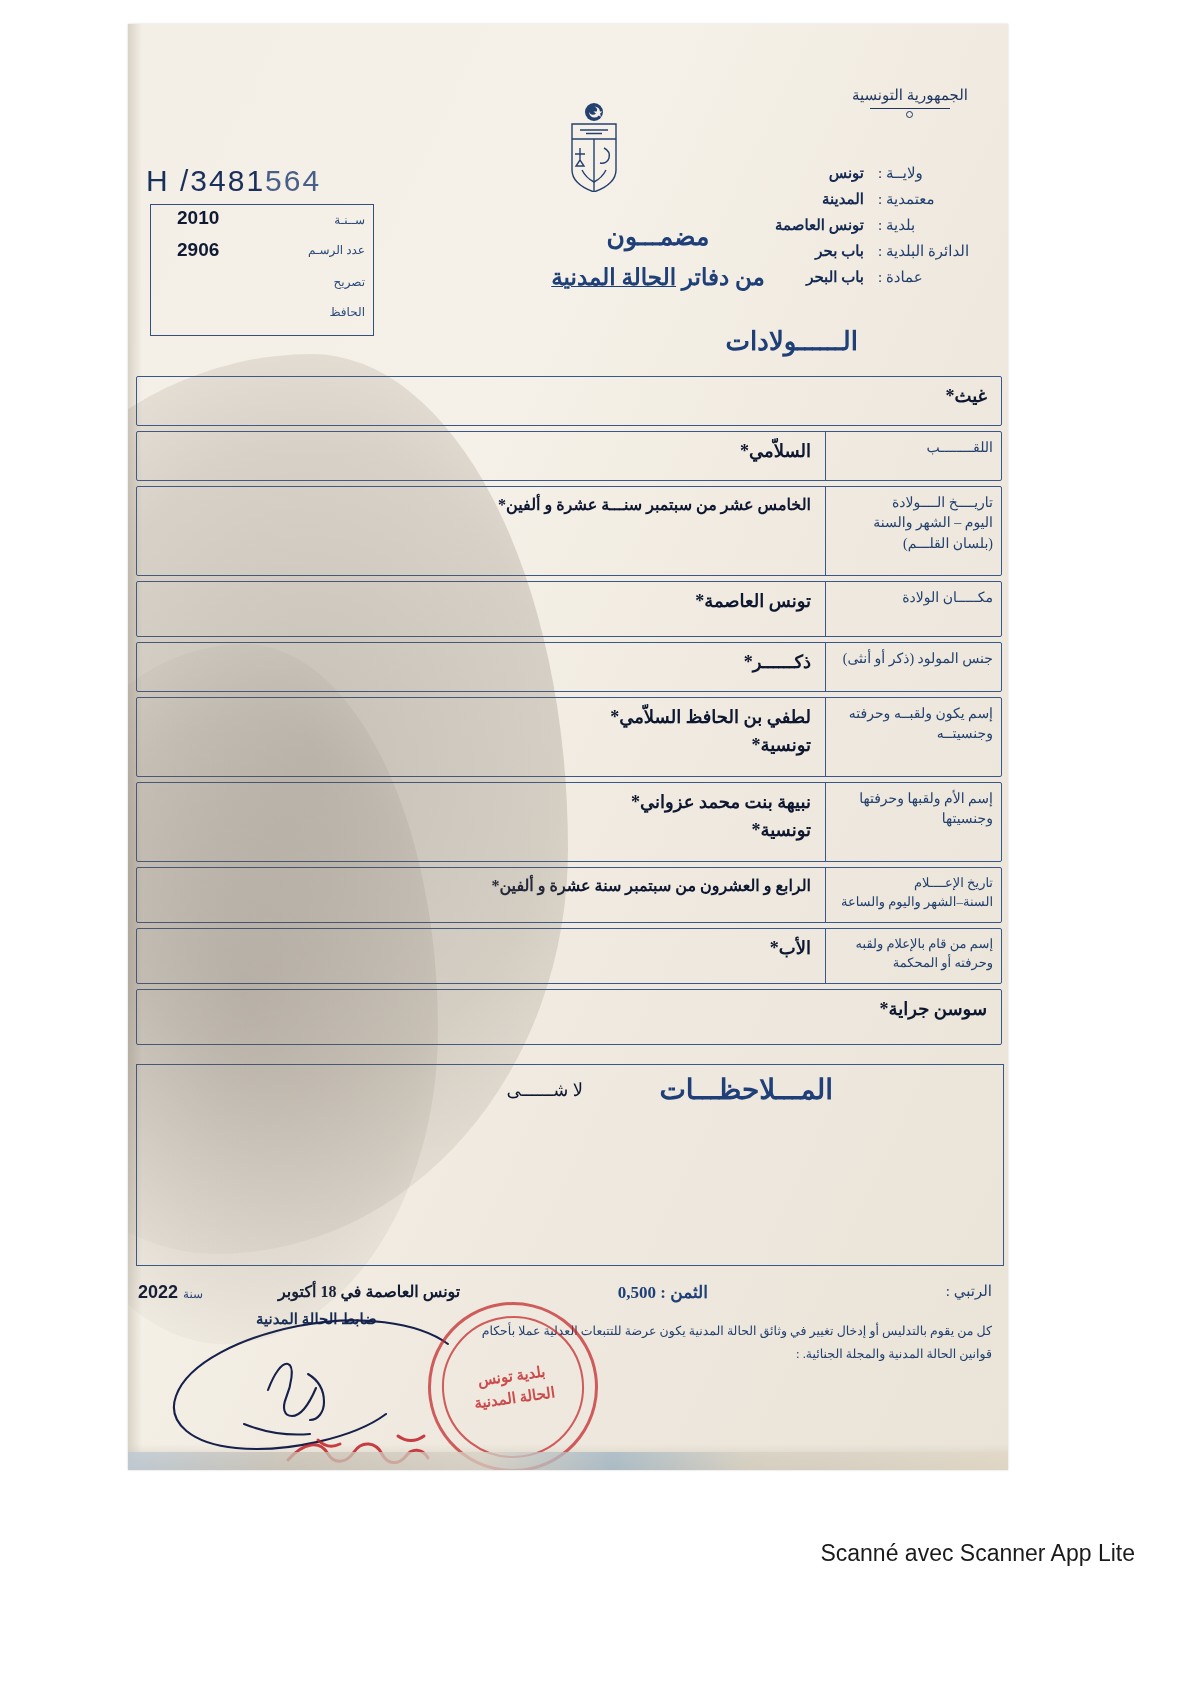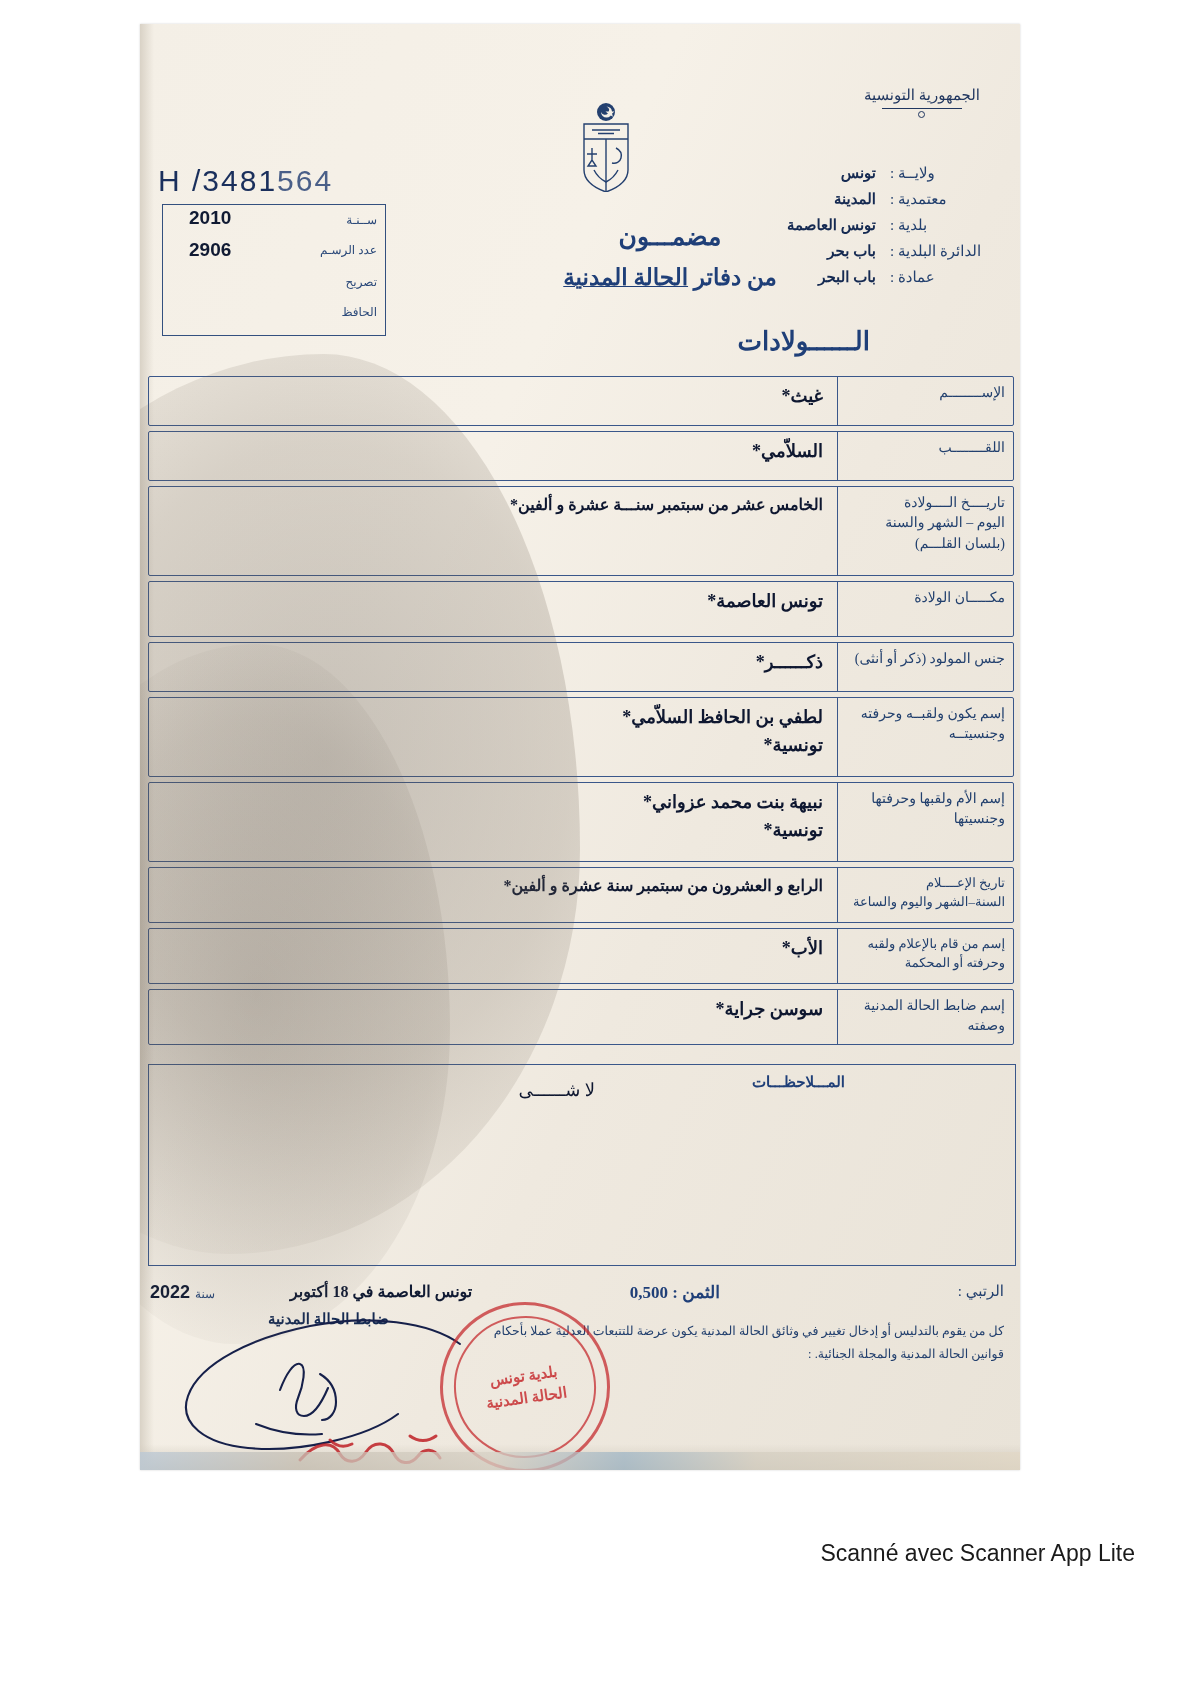--- a/index.html
+++ b/index.html
@@ -11,21 +11,21 @@
     width: 1190px;
     height: 1684px;
     position: relative;
     font-family: "Liberation Serif", serif;
     overflow: hidden;
   }
 
   
   .scan-page {
     position: absolute;
-    left: 140px;
+    left: 128px;
     top: 24px;
     width: 880px;
     height: 1446px;
     background: linear-gradient(115deg, #f4efe6 0%, #f6f1e8 35%, #efe9df 60%, #e9e3d8 100%);
     box-shadow: 0 0 2px rgba(0,0,0,0.18);
     overflow: hidden;
   }
   
   .edge-left {
     position: absolute; left: 0; top: 0; width: 14px; height: 100%;
@@ -234,21 +234,21 @@
     left: 8px;
     top: 1040px;
     width: 866px;
     height: 200px;
     border: 1px solid #3a578a;
   }
   .remarks-title {
     position: absolute;
     right: 170px;
     top: 8px;
-    font-size: 15px;
+    font-size: 28px;
     letter-spacing: 5px;
     color: #1f3f78;
     font-weight: 700;
   }
   .remarks-value {
     position: absolute;
     right: 420px;
     top: 14px;
     font-size: 18px;
     font-weight: 400;
@@ -441,21 +441,20 @@
     <span class="lbl" style="top:38px">عدد الرسـم</span>
     <span class="lbl" style="top:70px">تصريح</span>
     <span class="lbl" style="top:100px">الحافظ</span>
     <span class="val" style="top:2px">2010</span>
     <span class="val" style="top:34px">2906</span>
   </div>
 
   <div class="rows">
 
     <div class="row r-h48">
-      <div class="cell-label">الإســــــــم</div>
       <div class="cell-value">
         <span class="v">غيث*</span>
       </div>
     </div>
 
     <div class="row r-h48">
       <div class="cell-label">اللقــــــــب</div>
       <div class="cell-value">
         <span class="v">السلاّمي*</span>
       </div>
@@ -512,22 +511,20 @@
 
     <div class="row r-h54">
       <div class="cell-label" style="white-space:pre-line;font-size:13px">إسم من قام  بالإعلام ولقبه
 وحرفته أو المحكمة</div>
       <div class="cell-value">
         <span class="v">الأب*</span>
       </div>
     </div>
 
     <div class="row r-h54">
-      <div class="cell-label" style="white-space:pre-line">إسم ضابط الحالة المدنية
-وصفته</div>
       <div class="cell-value">
         <span class="v">سوسن جراية*</span>
       </div>
     </div>
   </div>
 
   <div class="remarks">
     <div class="remarks-title">المـــلاحظـــات</div>
     <div class="remarks-value">لا شــــــى</div>
   </div>

